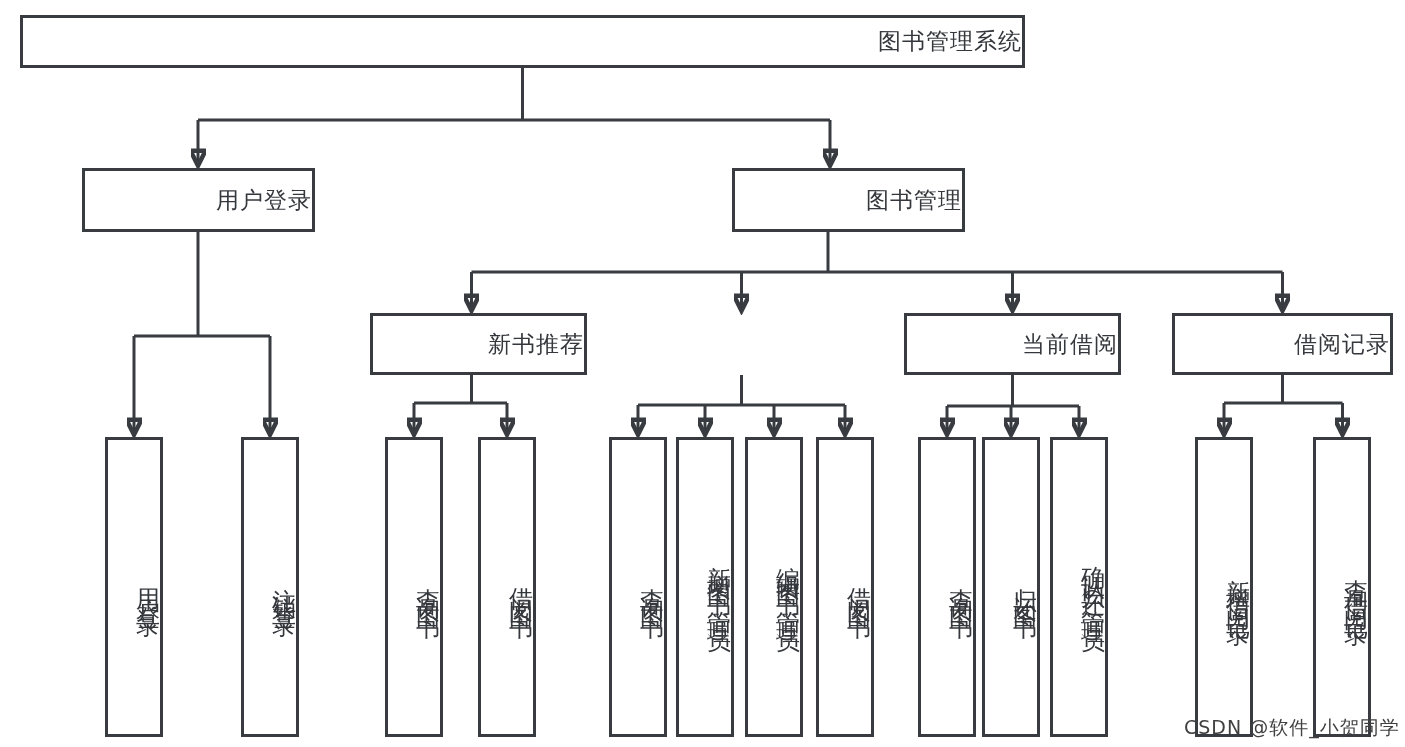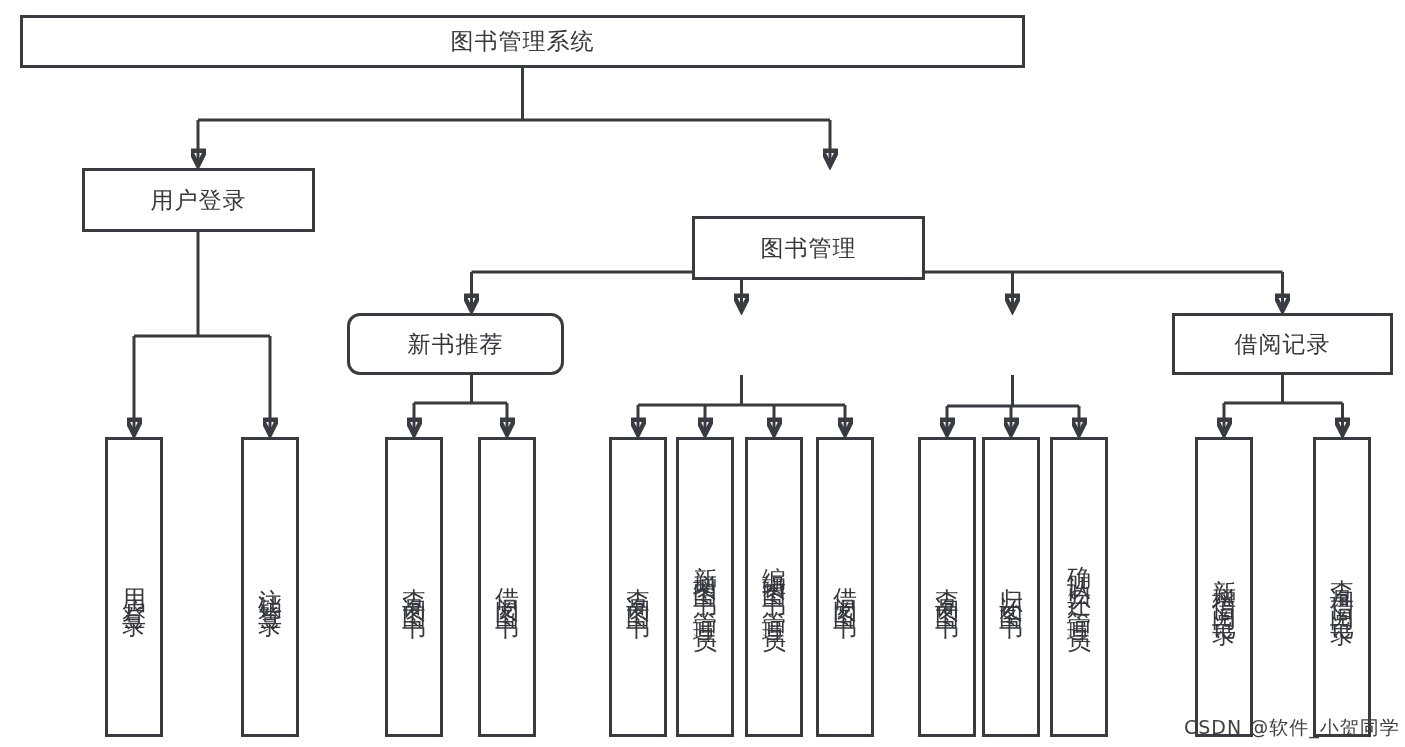--- a/index.html
+++ b/index.html
@@ -13,30 +13,30 @@
   }
   .wires { position:absolute; left:0; top:0; width:1405px; height:747px; }
   .wires path, .wires line { stroke:#383b40; stroke-width:3; fill:none; }
   .node {
     position:absolute;
     box-sizing:border-box;
     background:#ffffff;
     border:3px solid #383b40;
     display:flex;
     align-items:center;
-    justify-content:center;
+    justify-content:flex-end;
     text-align:center;
   }
   .h-label { font-size:23px; letter-spacing:1px; white-space:nowrap; }
   .root-box   { left:20px;  top:15px;  width:1005px; height:53px; }
   .l2-box     { top:168px;  width:233px; height:64px; }
   .l2-a { left:82px; }
-  .l2-b { left:692px;margin-top:48px; }
+  .l2-b { left:732px; }
   .l3-box     { top:313px;  width:217px; height:62px; }
-  .l3-a { left:347px;border-radius:13px; }
+  .l3-a { left:370px; }
   .l3-b { left:633px; }
   .l3-c { left:904px; }
   .l3-d { left:1172px; width:221px; }
   .leaf { top:437px; width:58px; height:300px; }
   .leaf .v-label {
     writing-mode:vertical-rl;
     text-orientation:mixed;
     font-size:24px;
     line-height:1;
     letter-spacing:9px;
@@ -119,20 +119,23 @@
   <div class="node l2-box l2-a">
     <span class="h-label">用户登录</span>
   </div>
   <div class="node l2-box l2-b">
     <span class="h-label">图书管理</span>
   </div>
 
   <div class="node l3-box l3-a">
     <span class="h-label">新书推荐</span>
   </div>
+  <div class="node l3-box l3-c">
+    <span class="h-label">当前借阅</span>
+  </div>
   <div class="node l3-box l3-d">
     <span class="h-label">借阅记录</span>
   </div>
 
   <div class="node leaf lf-01">
     <span class="v-label">用户登录</span>
   </div>
   <div class="node leaf lf-02">
     <span class="v-label">注销登录</span>
   </div>

